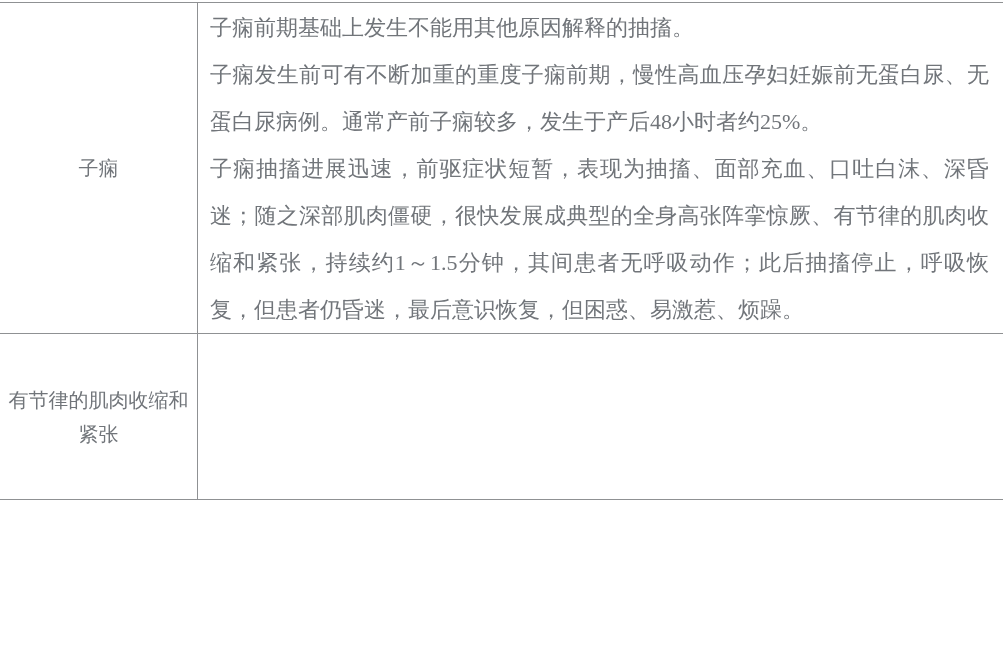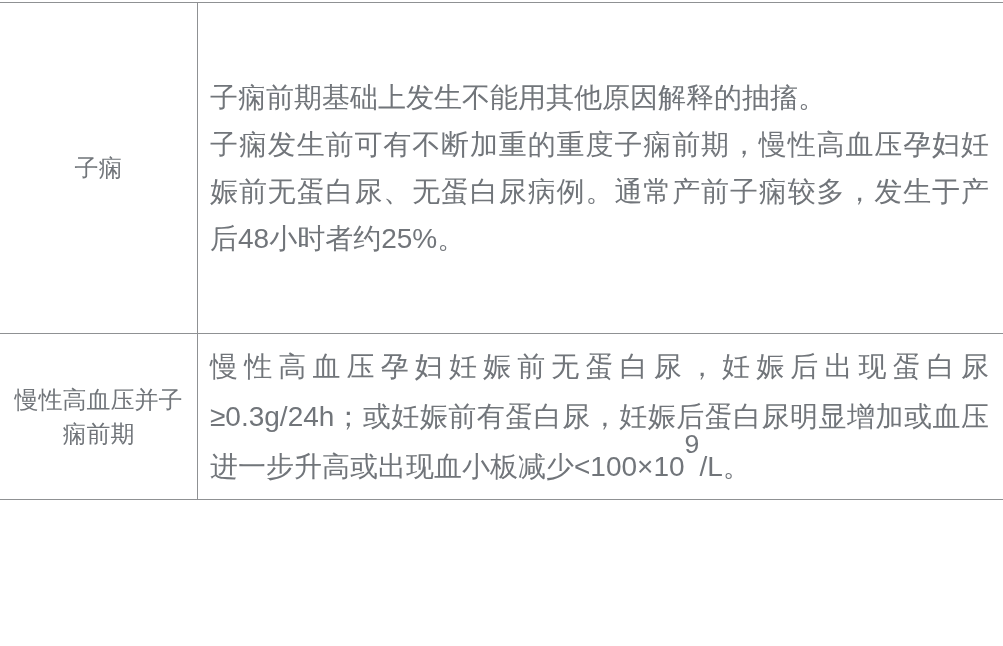--- a/index.html
+++ b/index.html
@@ -32,39 +32,40 @@
   .cell-label {
     flex: 0 0 198px;
     width: 198px;
     box-sizing: border-box;
     border-right: 1px solid #8f9193;
     display: flex;
     align-items: center;
     justify-content: center;
     text-align: center;
     padding: 0 4px;
-    font-size: 24px;
+    font-size: 20px;
     line-height: 34px;
     color: #71757a;
   }
   .cell-content {
     flex: 1 1 auto;
     display: flex;
     align-items: center;
     box-sizing: border-box;
     padding: 0 14px 0 12px;
     overflow: visible;
   }
   .cell-inner { width: 100%; }
   .cell-inner p {
     margin: 0;
-    font-size: 28px;
+    font-size: 22px;
     color: #71757a;
     text-align: justify;
     text-justify: inter-ideograph;
+    font-family: Liberation Serif, serif;
   }
   .row-1 .cell-inner p { line-height: 47px; }
   .row-2 .cell-inner p,
   .row-3 .cell-inner p { line-height: 50px; }
   sup.raised {
     position: relative;
     top: -0.45em;
     font-size: 0.95em;
     line-height: 0;
   }
@@ -76,32 +77,28 @@
   <div class="table">
 
     <div class="row row-1">
       <div class="cell-label">
         <span>子痫</span>
       </div>
       <div class="cell-content">
         <div class="cell-inner">
           <p>子痫前期基础上发生不能用其他原因解释的抽搐。</p>
           <p>子痫发生前可有不断加重的重度子痫前期，慢性高血压孕妇妊娠前无蛋白尿、无蛋白尿病例。通常产前子痫较多，发生于产后48小时者约25%。</p>
+          <p>子痫抽搐进展迅速，前驱症状短暂，表现为抽搐、面部充血、口吐白沫、深昏迷；随之深部肌肉僵硬，很快发展成典型的全身高张阵挛惊厥、有节律的肌肉收缩和紧张，持续约1～1.5分钟，其间患者无呼吸动作；此后抽搐停止，呼吸恢复，但患者仍昏迷，最后意识恢复，但困惑、易激惹、烦躁。</p>
         </div>
       </div>
     </div>
 
     <div class="row row-2">
       <div class="cell-label">
-        <span>慢性高血压并子痫前期</span>
-      </div>
-      <div class="cell-content">
-        <div class="cell-inner">
-          <p><span>慢性高血压孕妇妊娠前无蛋白尿，妊娠后出现蛋白尿≥0.3g/24h；或妊娠前有蛋白尿，妊娠后蛋白尿明显增加或血压进一步升高或出现血小板减少&lt;100×10</span><sup class="raised">9</sup><span>/L。</span></p>
-        </div>
+        <span>有节律的肌肉收缩和紧张</span>
       </div>
     </div>
 
     <div class="row row-3">
     </div>
 
   </div>
 </div>
 
 </body></html>

